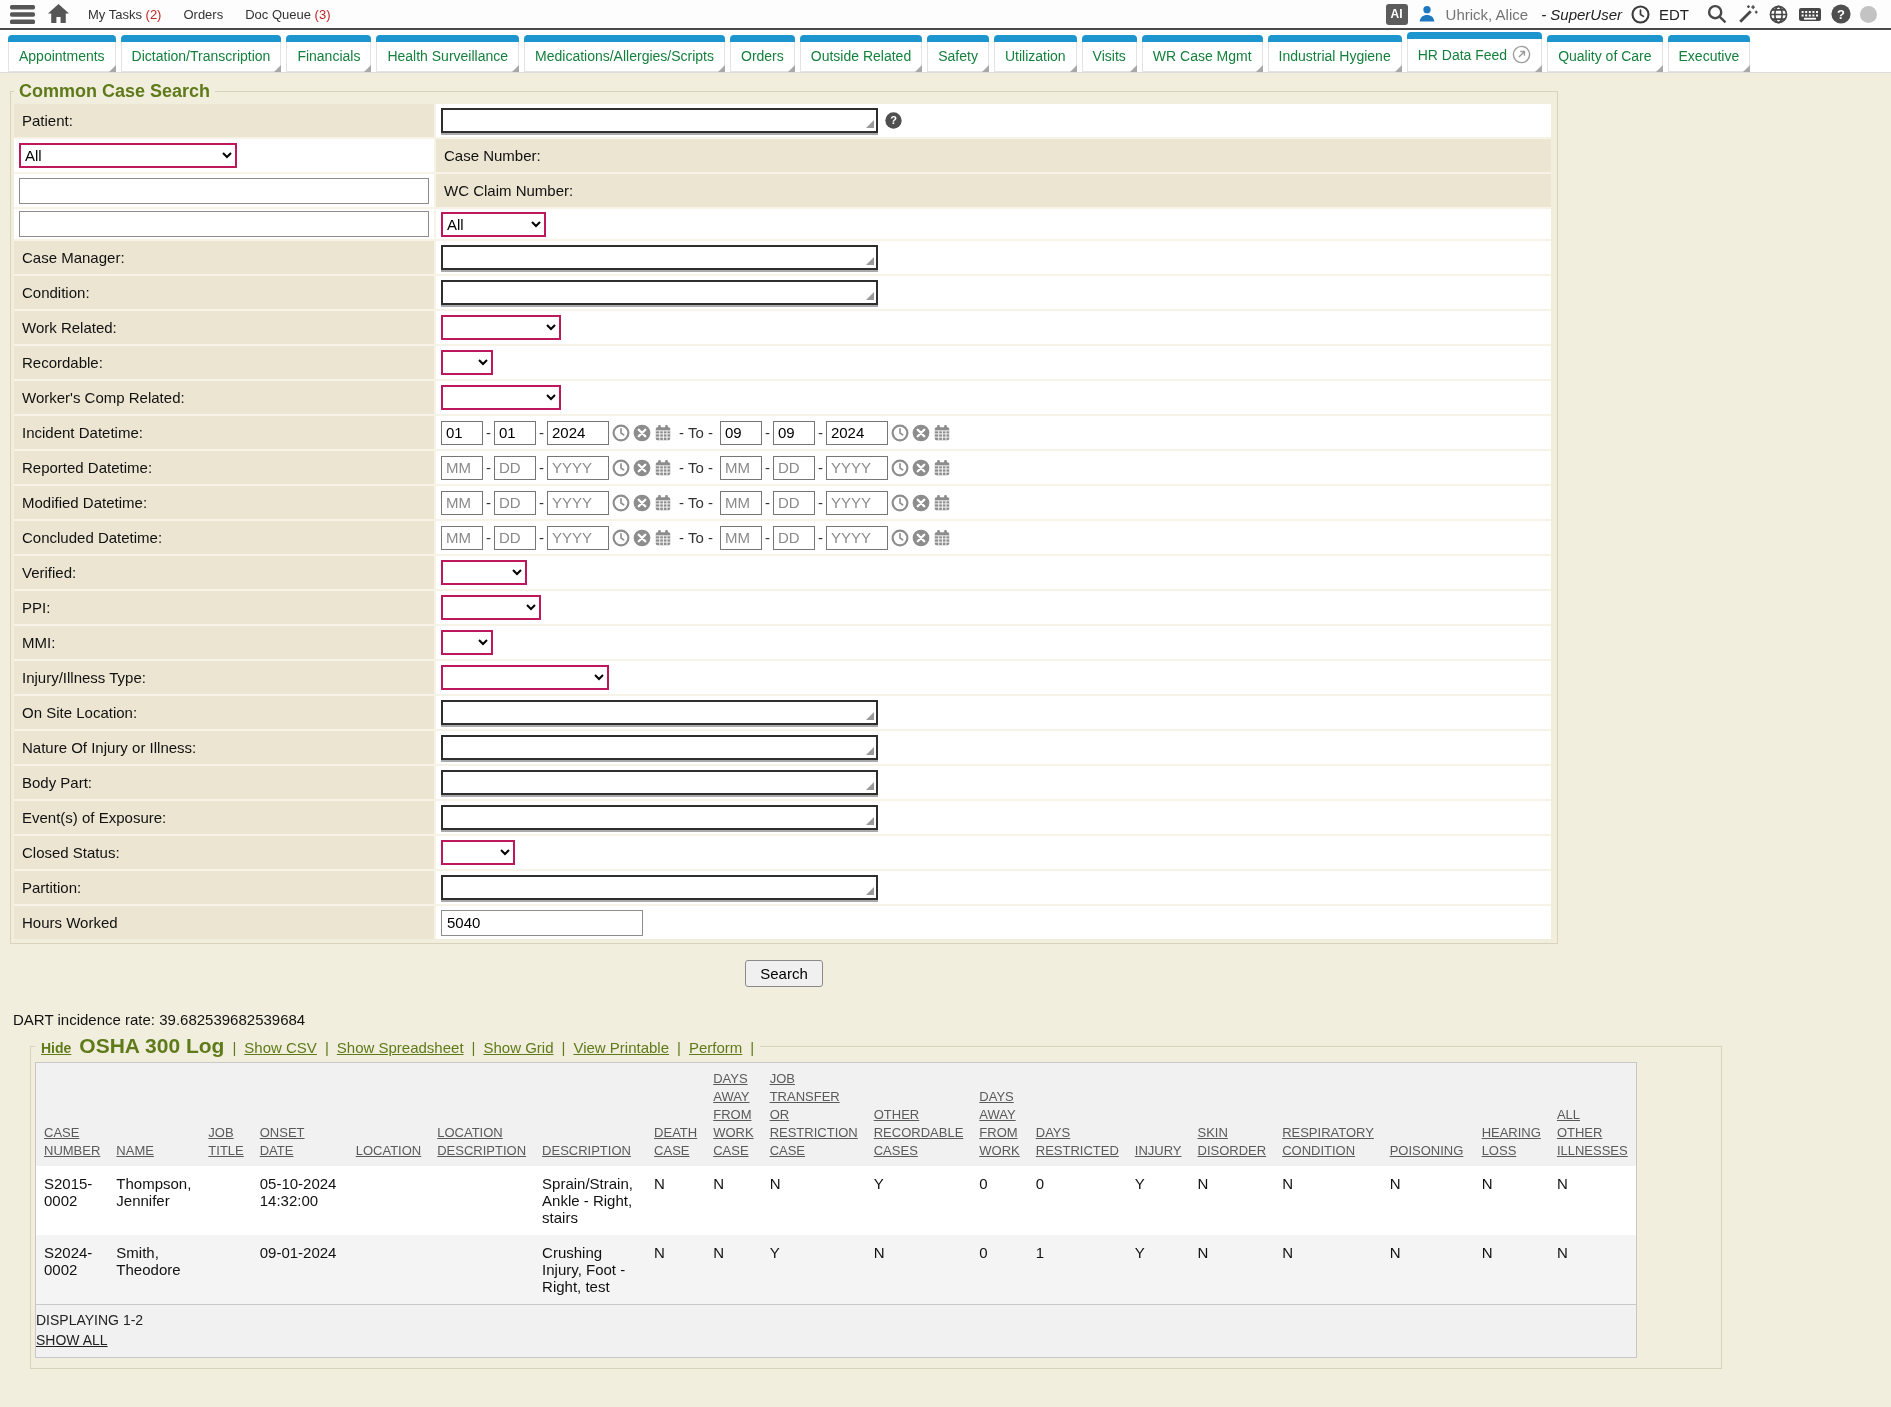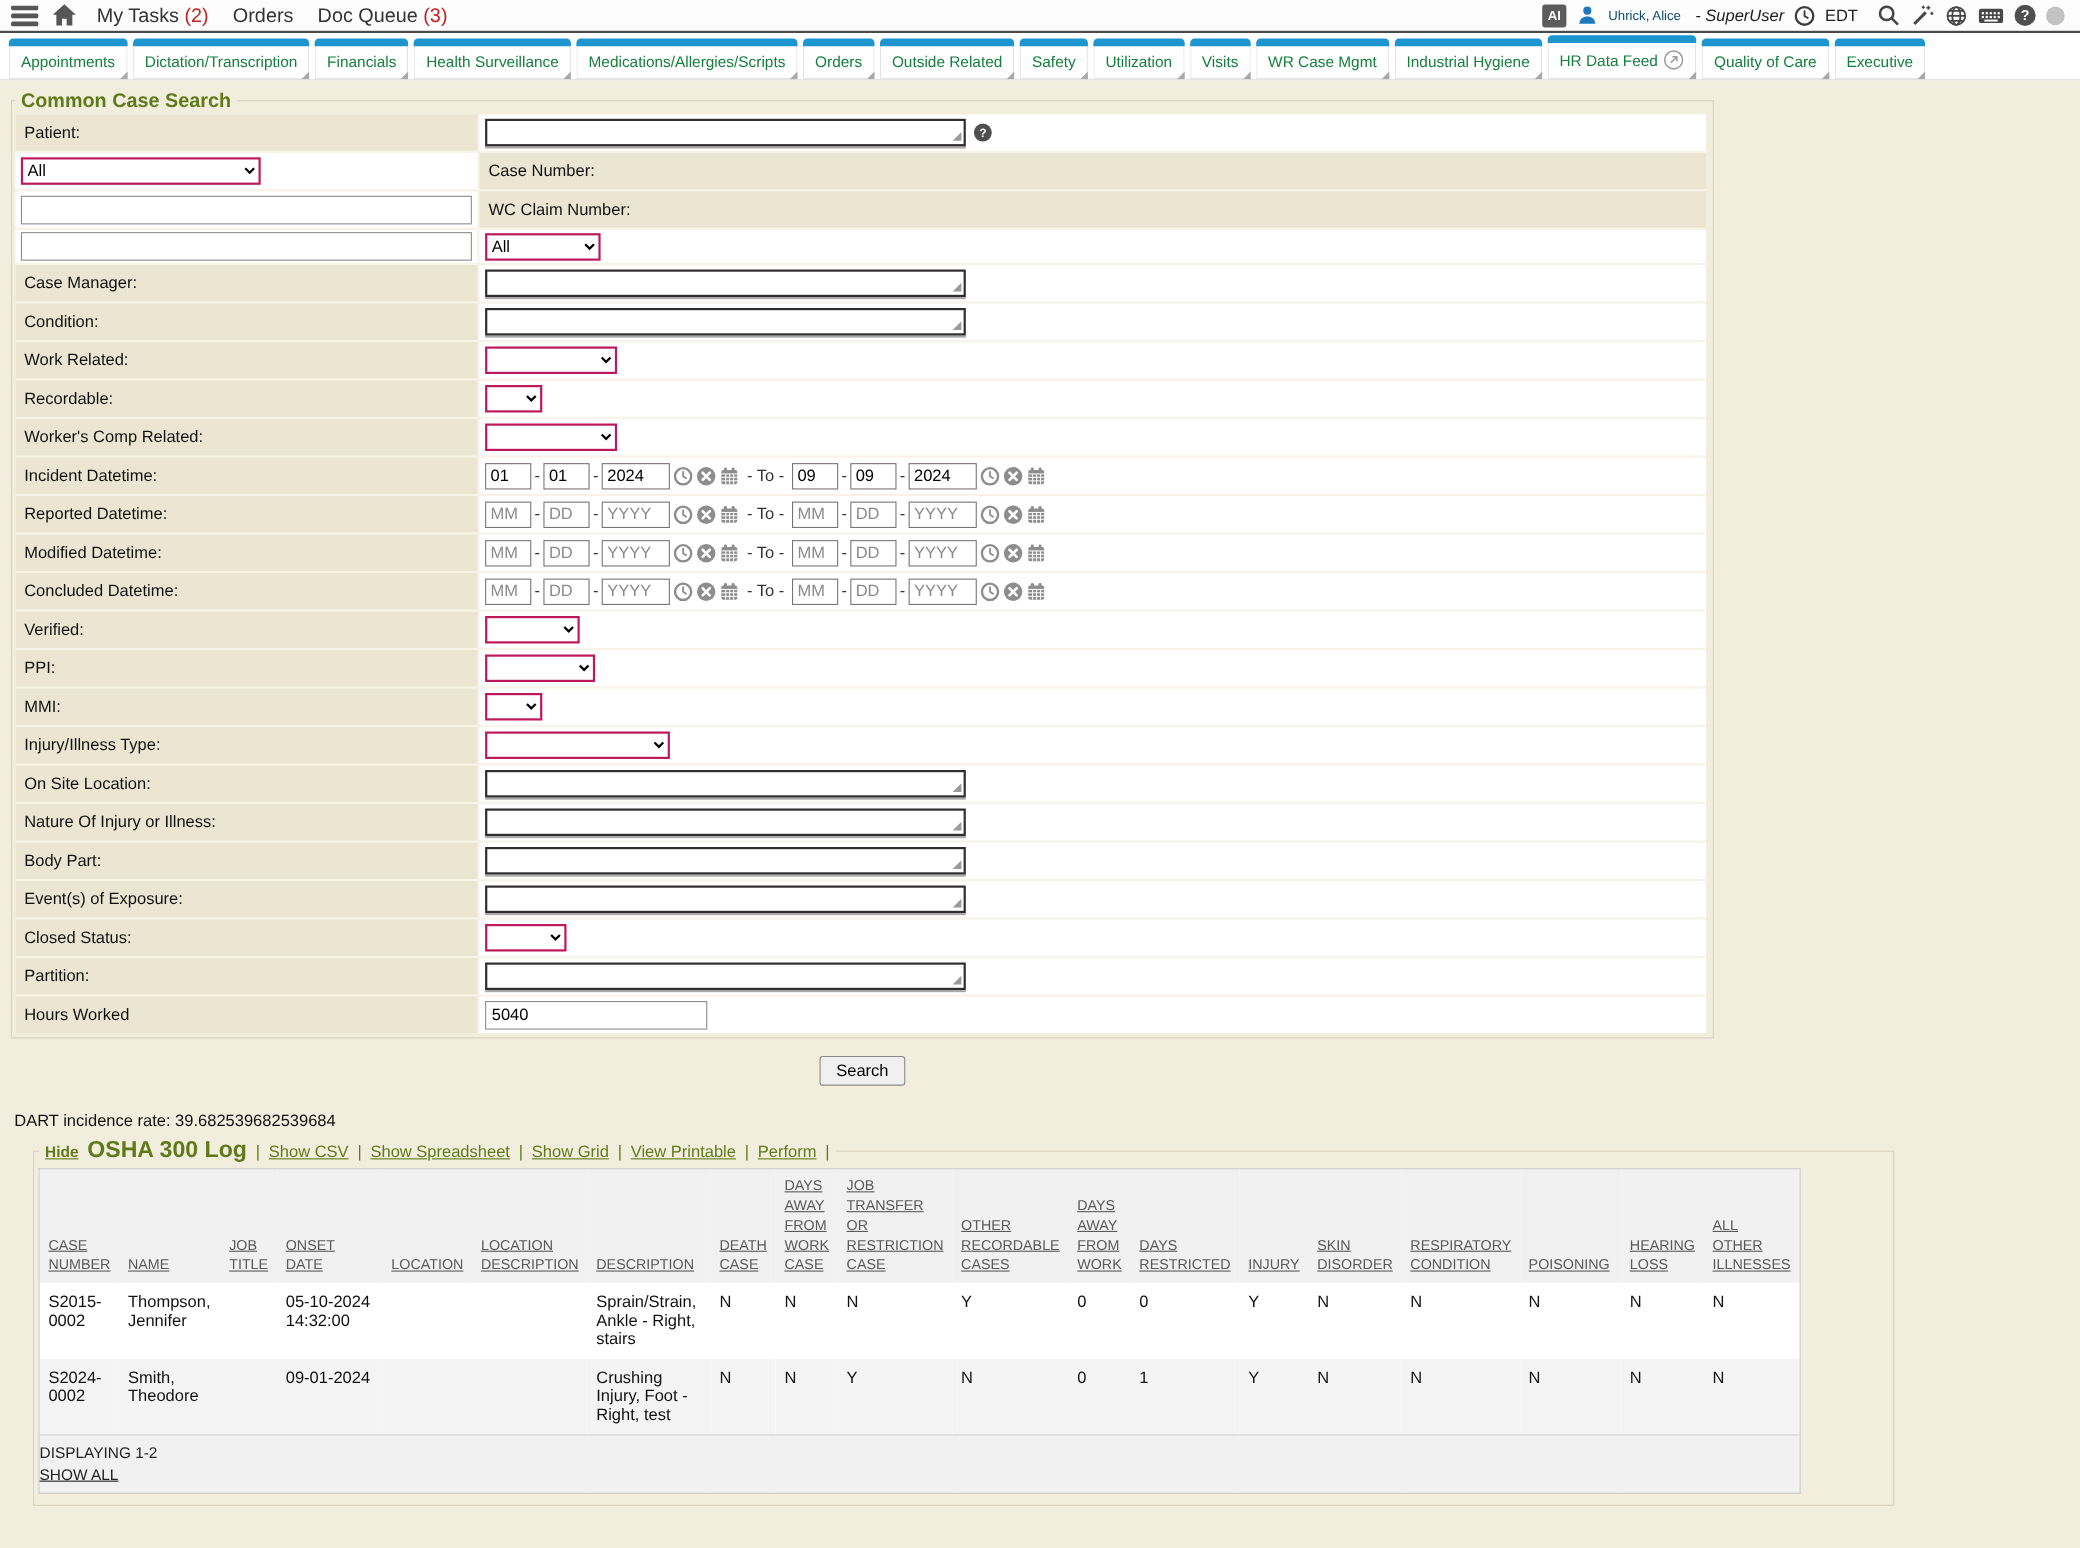--- a/index.html
+++ b/index.html
@@ -9,28 +9,28 @@
     font-family:"Liberation Sans", sans-serif;
     color:#111;
   }
   
   .topbar{
     display:flex;align-items:center;height:30px;background:#fdfdfd;
     border-bottom:2px solid #4a4a4a;padding:0 14px 0 10px;gap:12px;
     box-sizing:border-box;
   }
   .icn{display:inline-flex;align-items:center;justify-content:center;line-height:0;}
-  .menu-item{font-size:18px;color:#333;cursor:pointer;white-space:nowrap;}
+  .menu-item{font-size:13px;color:#333;cursor:pointer;white-space:nowrap;}
   .menu-item .count{color:#c22424;}
   .topbar-right{margin-left:auto;display:flex;align-items:center;gap:9px;}
   .ai-badge{
     width:22px;height:21px;background:#5c5c5c;border-radius:3px;color:#fff;
     font-size:12px;font-weight:bold;display:flex;align-items:center;justify-content:center;
   }
-  .user-name{font-size:12px;color:#0c4a6e;}
+  .user-name{font-size:15px;color:#737373;}
   .user-role{font-size:15px;color:#222;font-style:italic;margin-left:4px;}
   .tz{font-size:15px;color:#222;}
   .presence-dot{width:17px;height:17px;border-radius:50%;background:#c3c3c3;display:inline-block;}
 
   
   .tabstrip{
     background:#fff;display:flex;align-items:flex-end;gap:5px;
     padding:7px 0 0 8px;border-bottom:1px solid #dcdcdc;height:43px;
     box-sizing:border-box;white-space:nowrap;overflow:hidden;
   }

